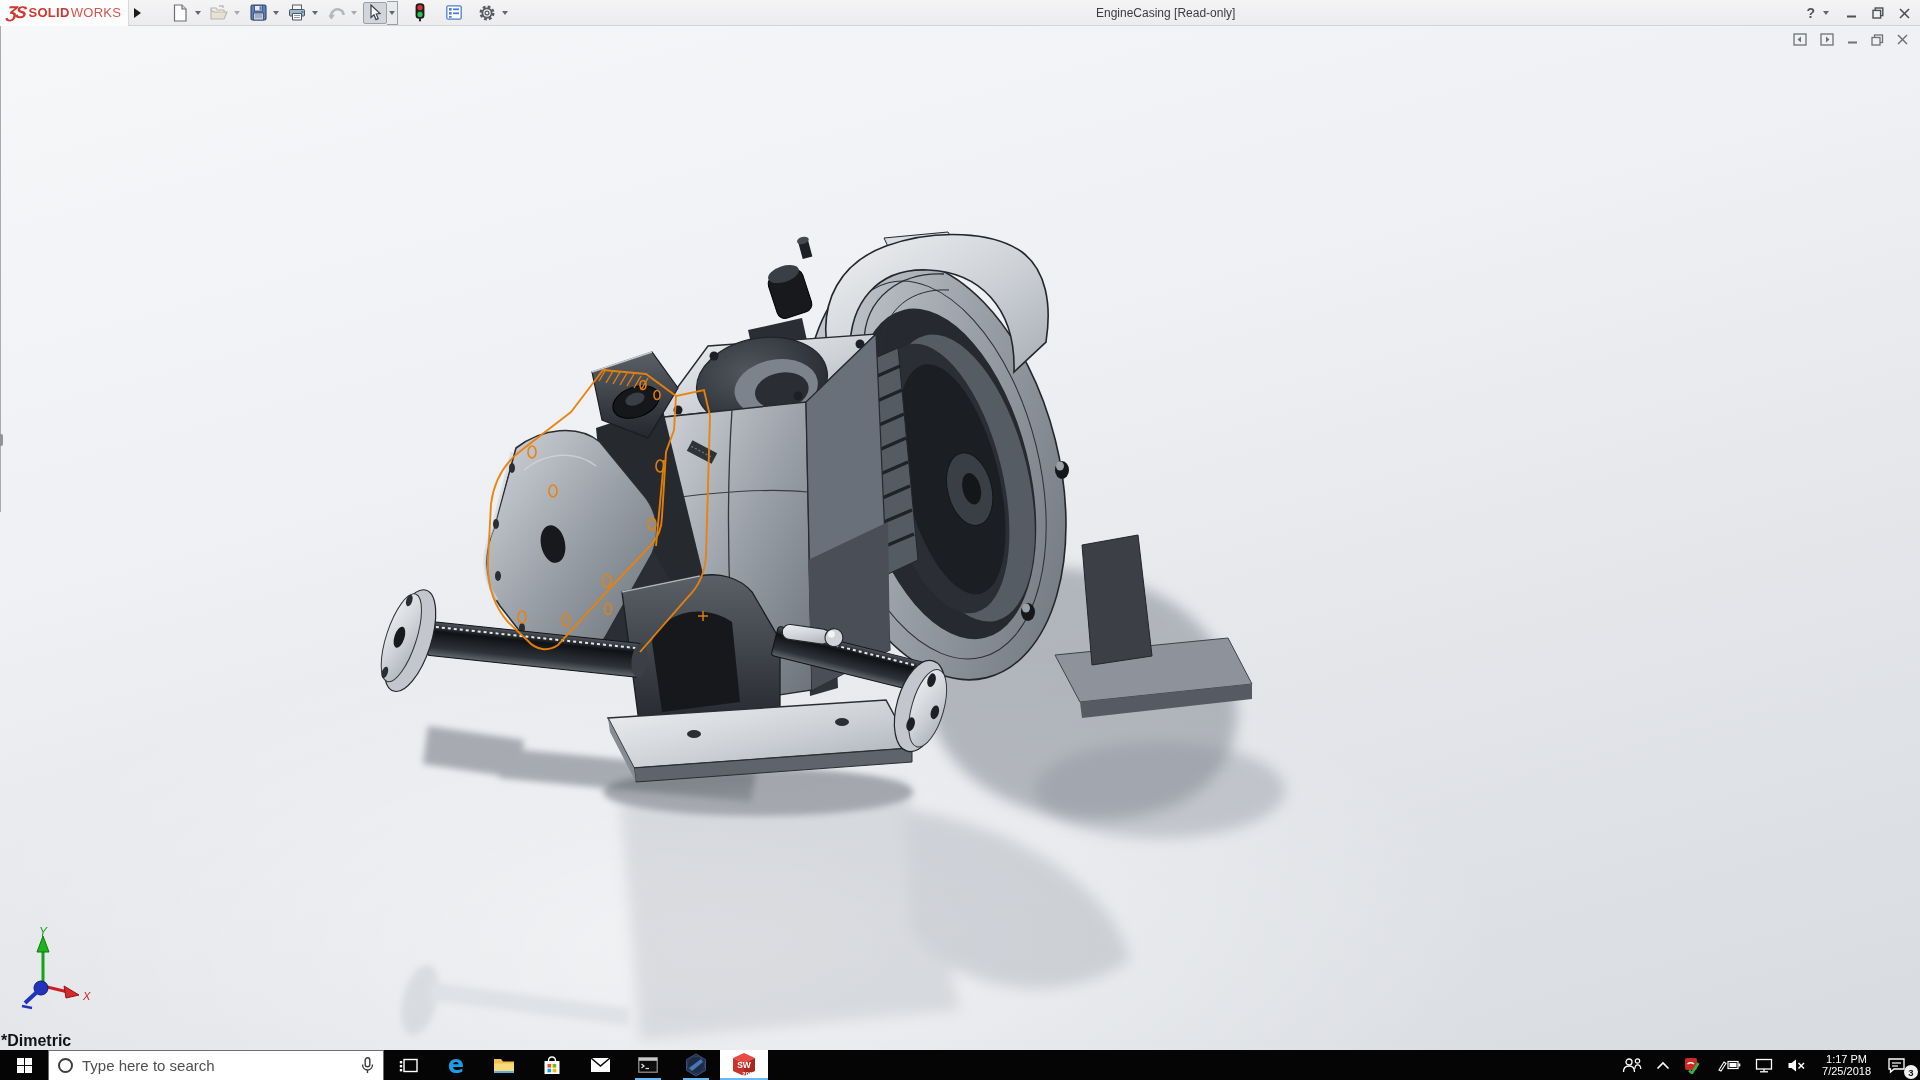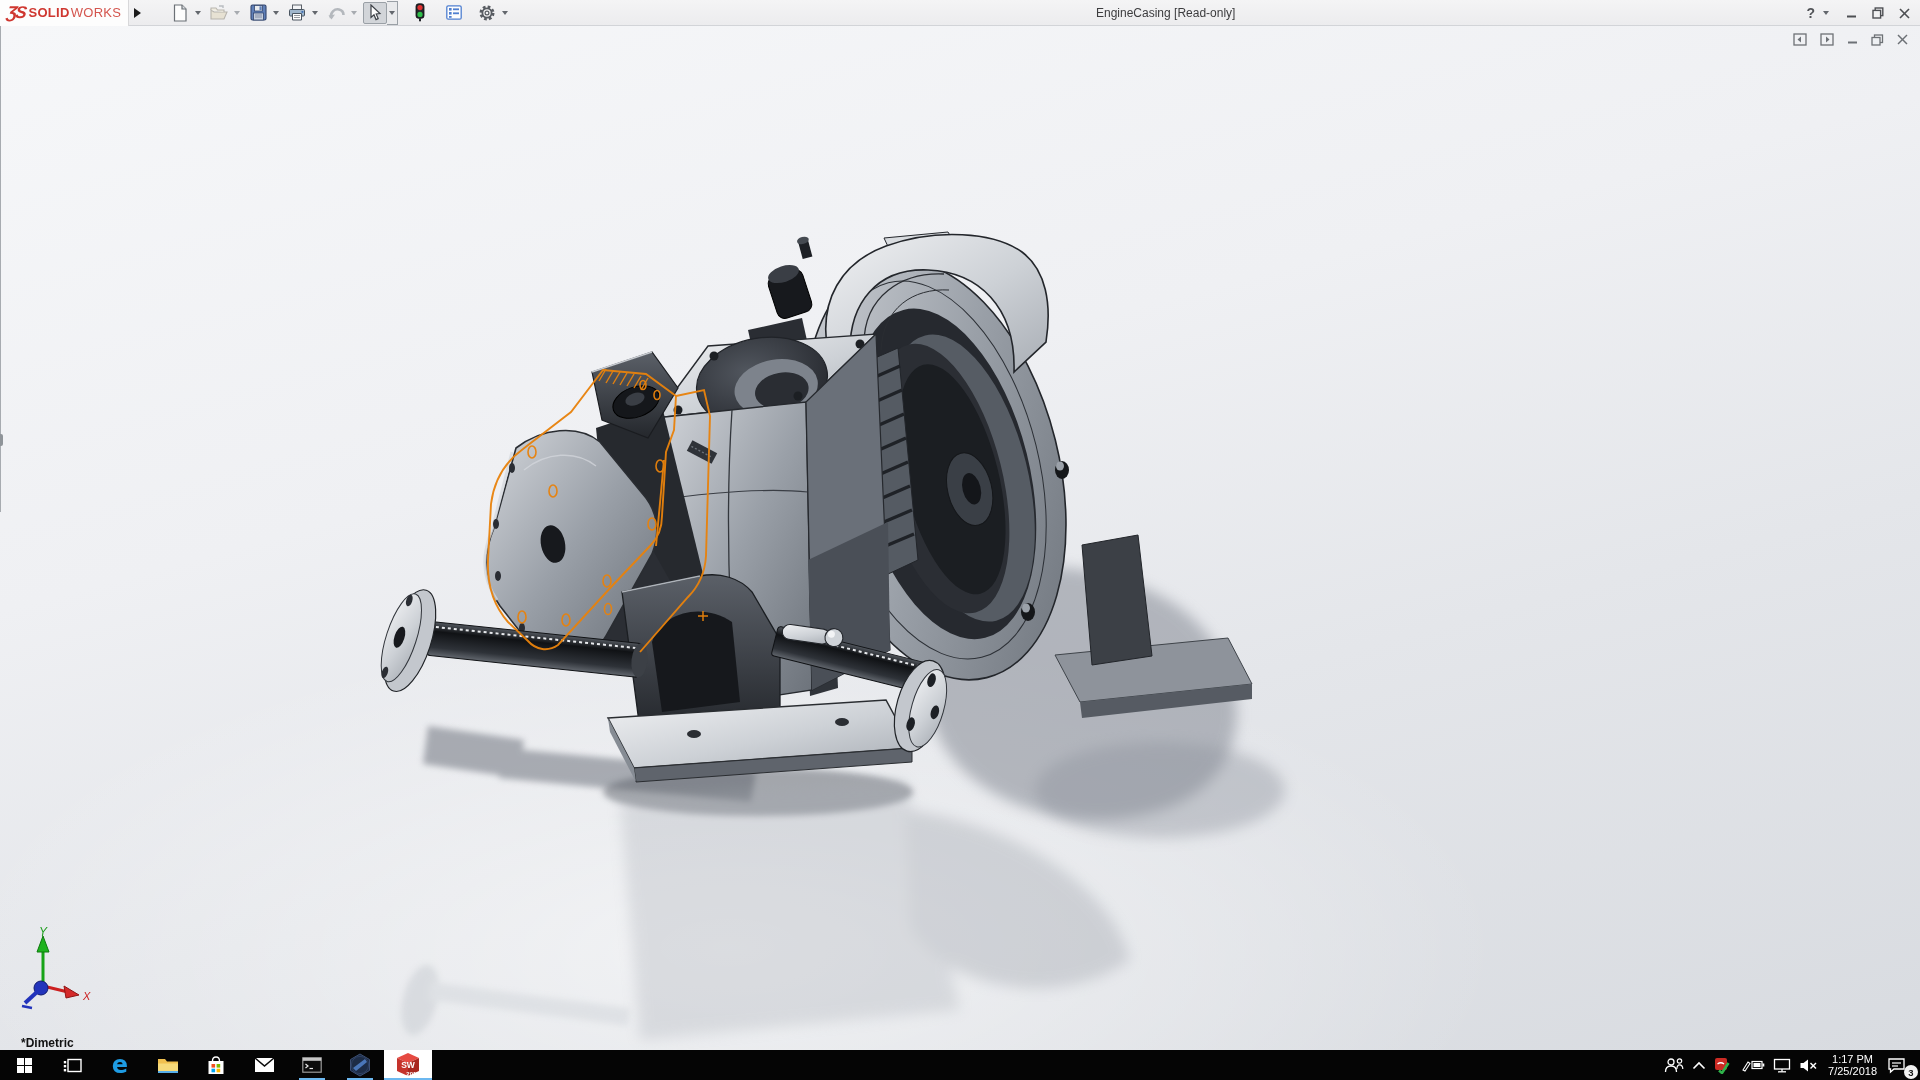--- a/index.html
+++ b/index.html
@@ -33,34 +33,34 @@
   .docbtn { cursor:pointer; display:flex; align-items:center; }
 
   
   .viewport { position:absolute; top:26px; left:0; right:0; bottom:30px; overflow:hidden; cursor:default;
     background:
       radial-gradient(1250px 520px at 38% 90%, rgba(255,255,255,.55), rgba(255,255,255,0) 62%),
       linear-gradient(165deg,#f6f7f9 0%, #eff0f3 38%, #e4e6ea 64%, #d8dbe0 100%); }
   .leftline { position:absolute; left:0; top:0; height:486px; width:1px; background:#a7abb0; }
   .lefthandle { position:absolute; left:0; top:408px; width:3px; height:12px; background:#8f9499; border-radius:0 2px 2px 0; cursor:pointer; }
   .modelwrap { position:absolute; inset:0; }
-  .viewlabel { position:absolute; left:21px; bottom:0px; font-size:12px; font-weight:700; color:#121212; }
+  .viewlabel { position:absolute; left:1px; bottom:0px; font-size:16px; font-weight:700; color:#121212; }
   .triad { position:absolute; left:12px; bottom:34px; }
 
   
   .taskbar { position:absolute; bottom:0; left:0; right:0; height:30px; background:#050505; display:flex; align-items:stretch; z-index:40; }
   .tb-btn { width:48px; display:flex; align-items:center; justify-content:center; position:relative; cursor:pointer; }
   .tb-btn.active { background:#ffffff; }
   .tb-btn .openline { position:absolute; bottom:0; left:11px; right:11px; height:2px; background:#6cb8f0; }
   .tb-btn.active .openline { left:0; right:0; }
   .search { width:336px; background:#ffffff; display:flex; align-items:center; padding:0 9px; gap:9px; border:1px solid #6e6e6e; border-bottom:none; cursor:text; }
   .cortana { width:15px; height:15px; border:2.2px solid #3e3e3e; border-radius:50%; flex:0 0 auto; }
   .search input { flex:1; border:none; outline:none; font-size:15px; color:#222; background:transparent; font-family:"Liberation Sans",sans-serif; }
   .search input::placeholder { color:#4f4f4f; opacity:1; }
-  .tray { margin-left:auto; display:flex; align-items:center; padding-right:4px; }
+  .tray { margin-left:auto; display:flex; align-items:center; gap:6px; padding-right:4px; }
   .tray .titem { height:30px; display:flex; align-items:center; justify-content:center; padding:0 4px; cursor:pointer; position:relative; }
   .clock { color:#fff; font-size:11px; line-height:12.5px; text-align:center; padding:0 6px; cursor:pointer; }
   .badge { position:absolute; right:-2px; bottom:1px; width:14px; height:14px; border-radius:50%; background:#f2f2f2; color:#111; font-size:9.5px; font-weight:700; display:flex; align-items:center; justify-content:center; }
   .edge-e { color:#1e9ce4; font-size:24px; font-weight:700; font-family:"DejaVu Sans",sans-serif; line-height:1; }
   .swcube { position:relative; width:26px; height:26px; display:flex; flex-direction:column; align-items:center; }
 </style>
 </head>
 <body>
 
 <div class="stage">
@@ -522,20 +522,29 @@
 
   <div class="taskbar">
     <div class="tb-btn">
       <svg width="15" height="15" viewBox="0 0 15 15">
         <rect x="0" y="0" width="7" height="7" fill="#fff"></rect>
           <rect x="8" y="0" width="7" height="7" fill="#fff"></rect>
         <rect x="0" y="8" width="7" height="7" fill="#fff"></rect>
           <rect x="8" y="8" width="7" height="7" fill="#fff"></rect>
       </svg>
     </div>
+    <div class="search">
+      <span class="cortana"></span>
+      <input type="text" placeholder="Type here to search" style="">
+      <svg width="13" height="17" viewBox="0 0 13 17">
+        <rect x="4.2" y="0.8" width="4.6" height="9" rx="2.3" fill="none" stroke="#3b3b3b" stroke-width="1.4"></rect>
+        <path d="M1.5,7.5 C1.5,11 4,13 6.5,13 C9,13 11.5,11 11.5,7.5" fill="none" stroke="#3b3b3b" stroke-width="1.4"></path>
+        <line x1="6.5" y1="13" x2="6.5" y2="16" stroke="#3b3b3b" stroke-width="1.4"></line>
+      </svg>
+    </div>
 
     <div class="tb-btn">
       <svg width="19" height="17" viewBox="0 0 19 17">
         <rect x="5" y="2.5" width="13" height="12" fill="none" stroke="#fff" stroke-width="1.4"></rect>
         <rect x="0.8" y="4" width="2.4" height="2.4" fill="#fff"></rect>
         <rect x="0.8" y="8" width="2.4" height="2.4" fill="#fff"></rect>
         <rect x="0.8" y="12" width="2.4" height="2.4" fill="#fff"></rect>
       </svg>
     </div>
     <div class="tb-btn">

